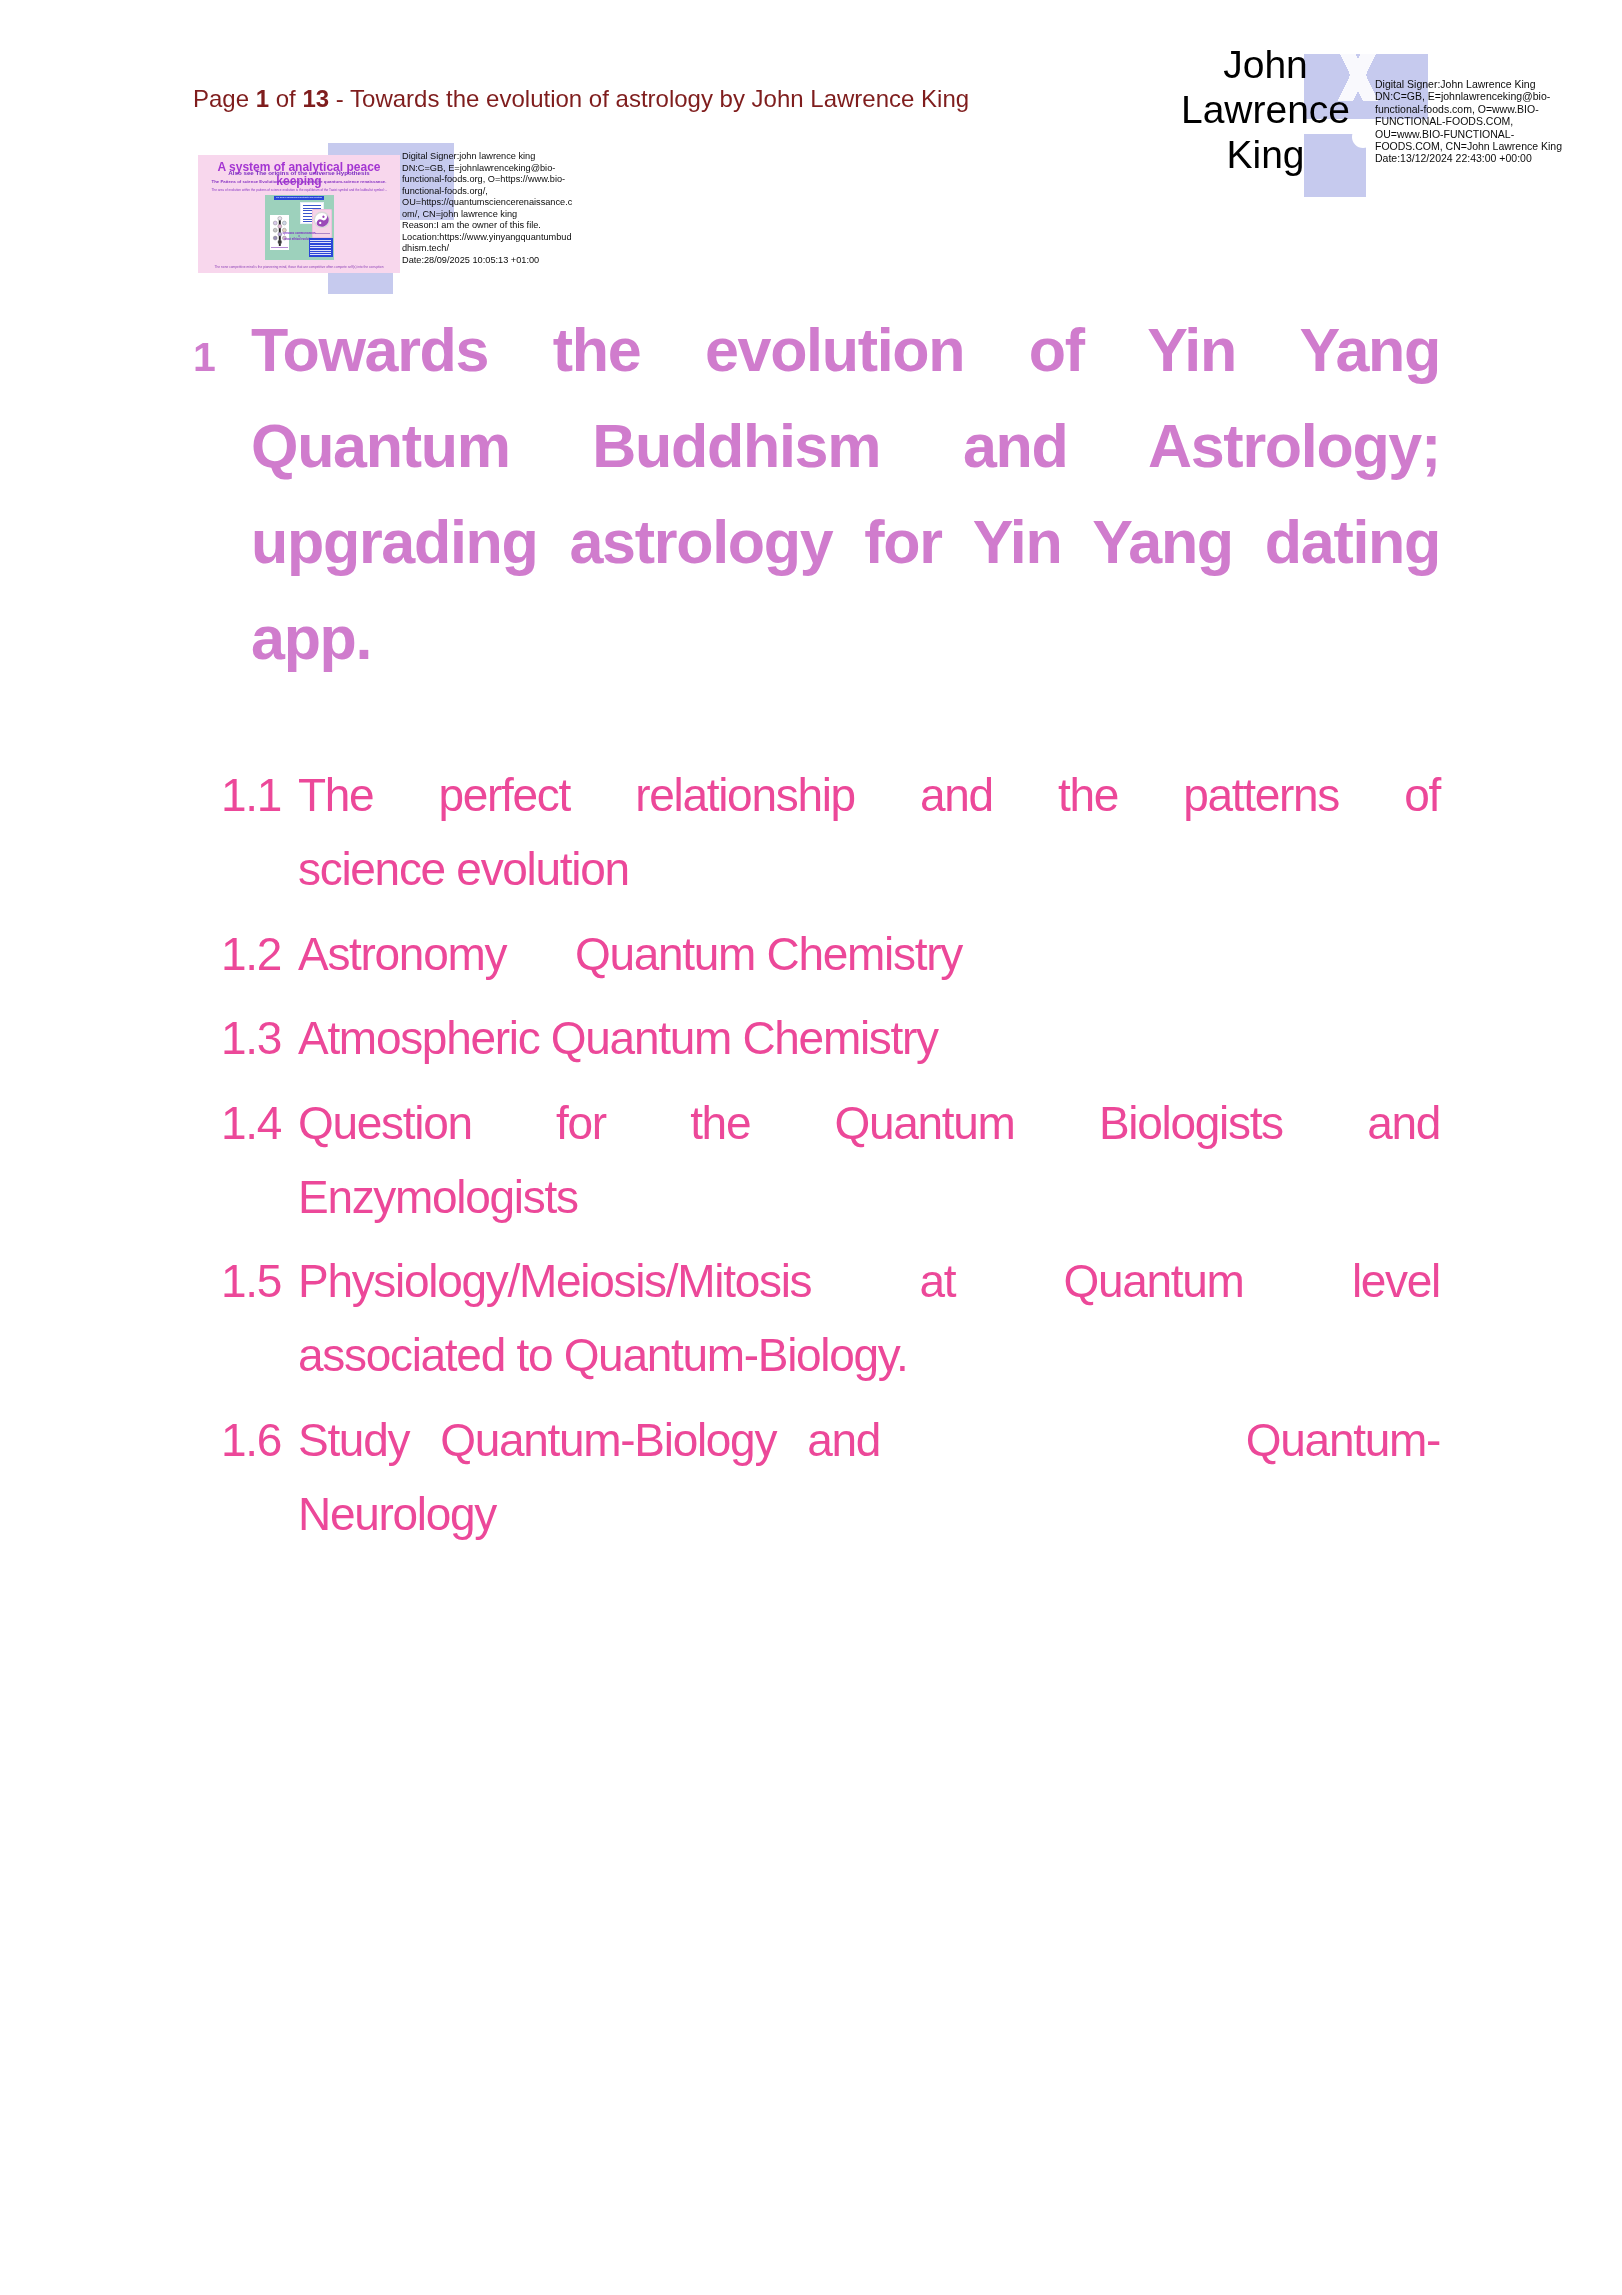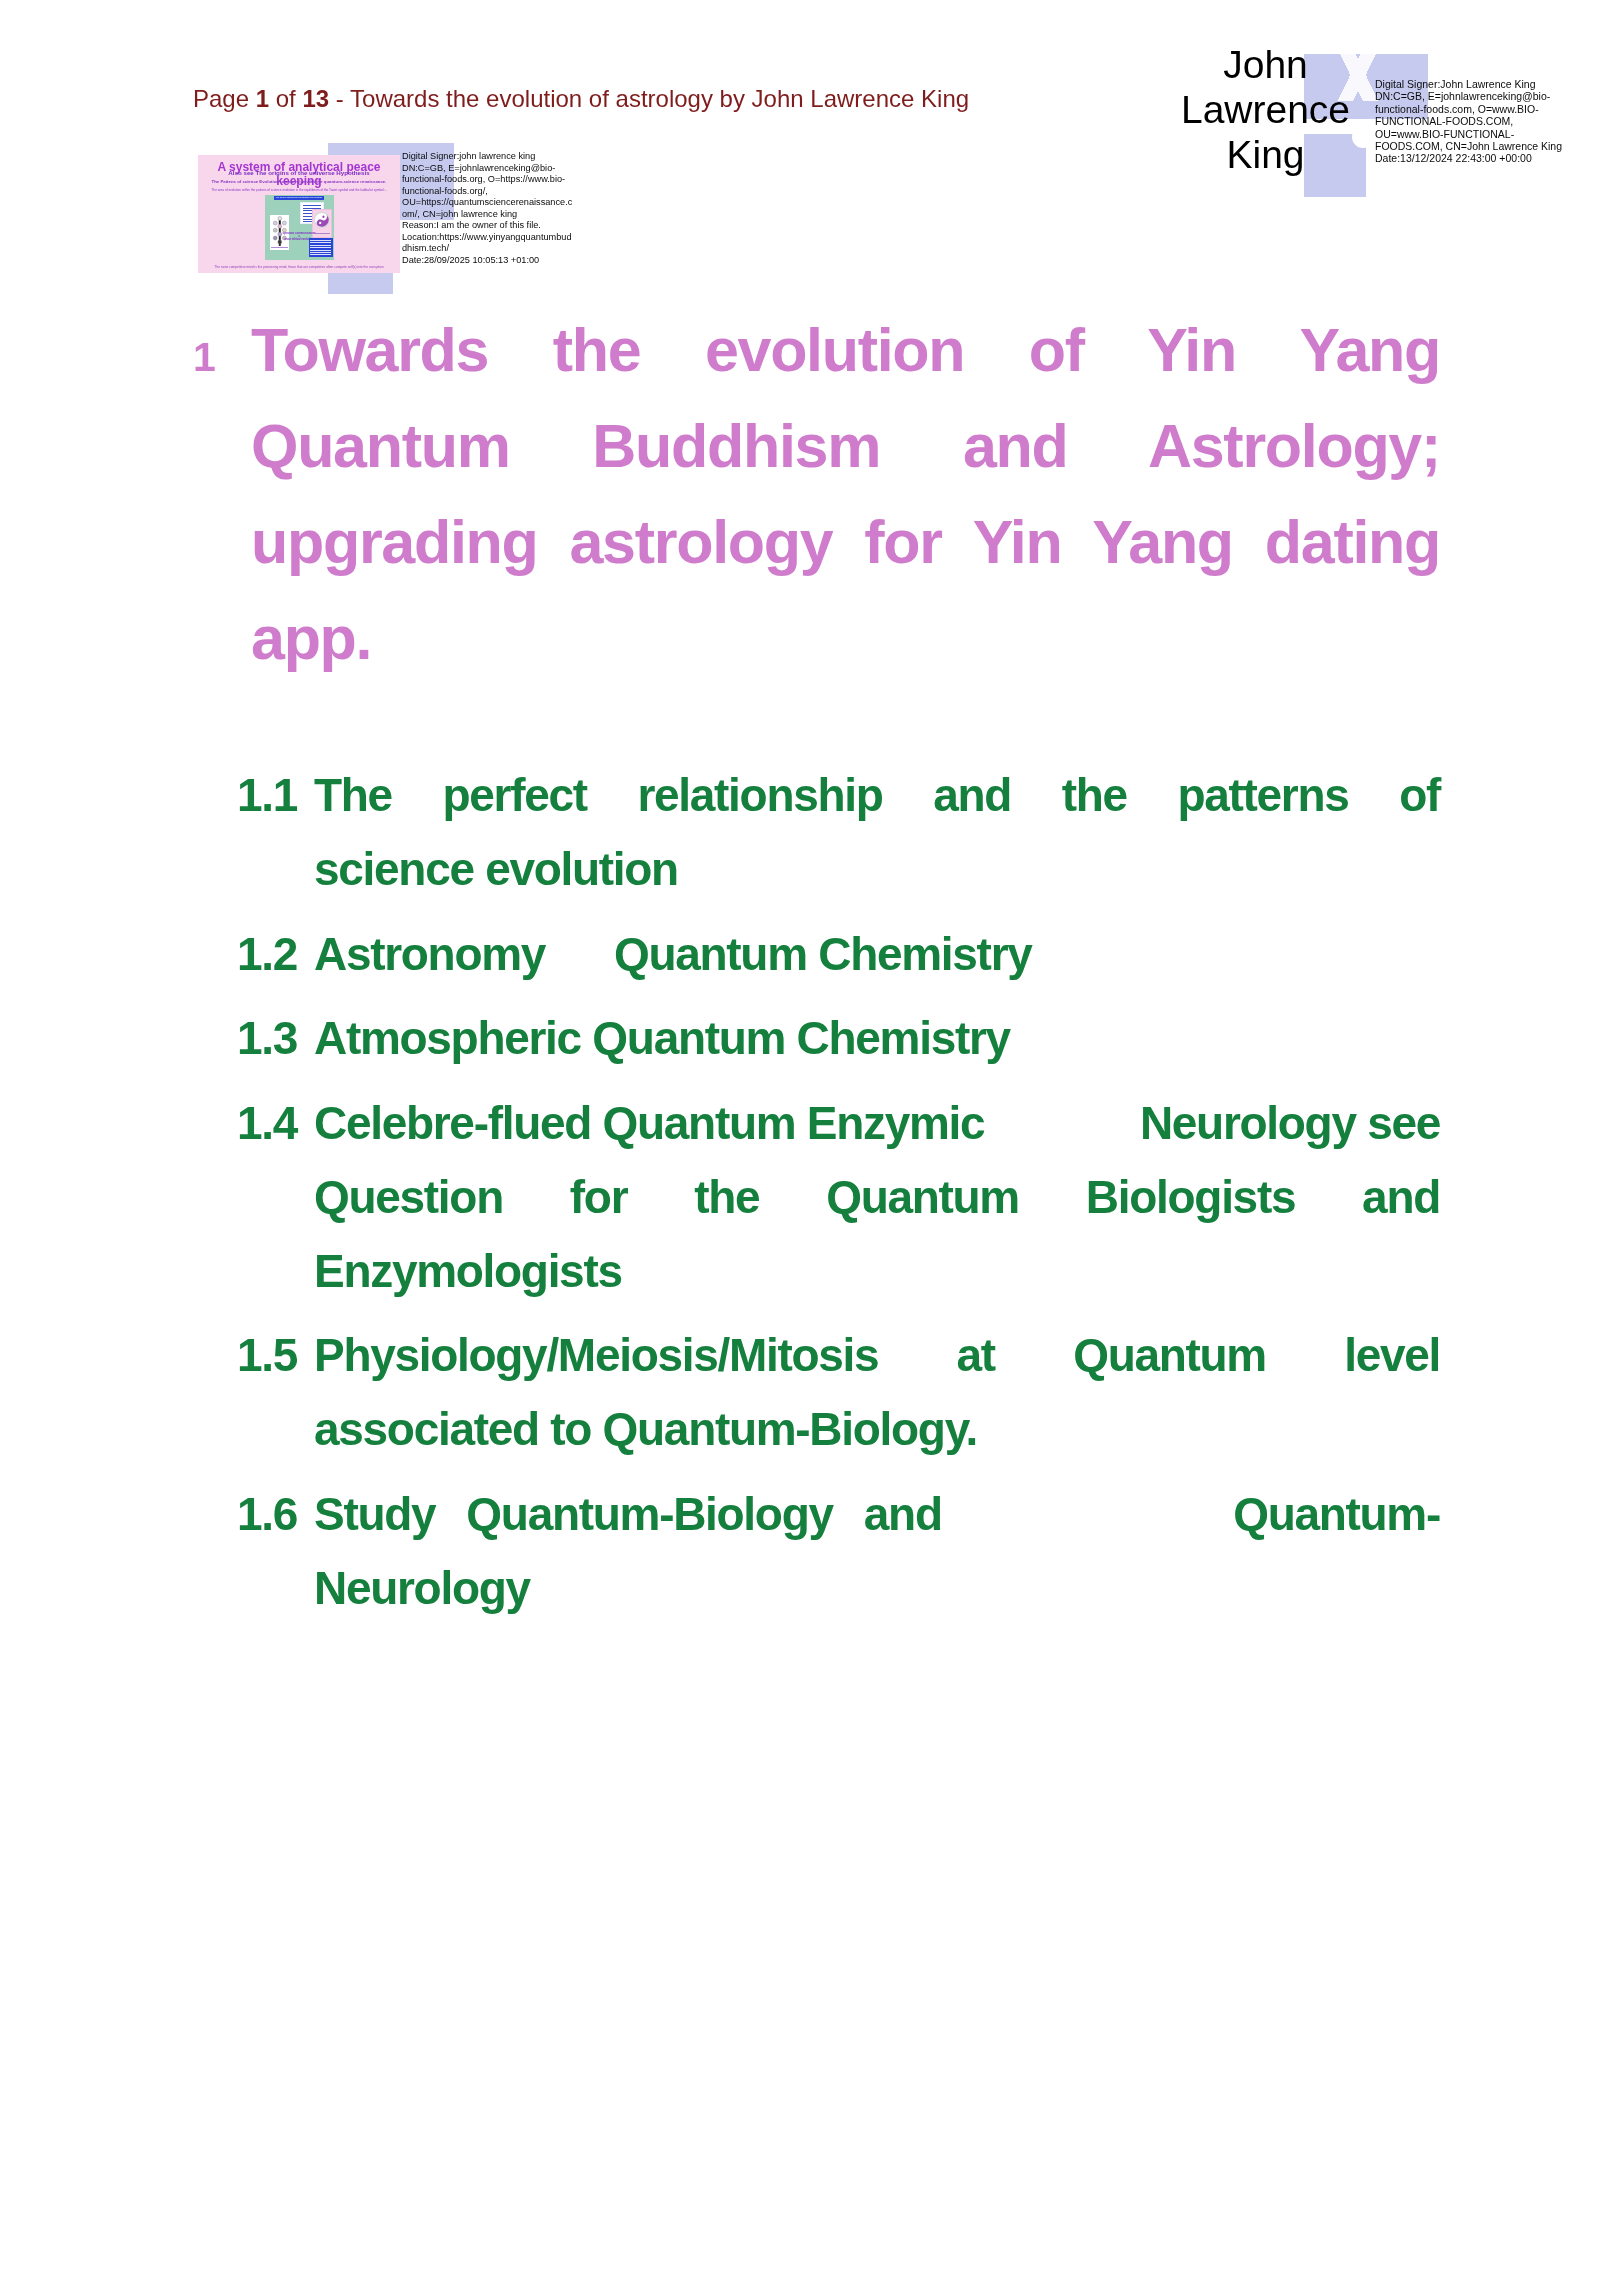--- a/index.html
+++ b/index.html
@@ -65,22 +65,22 @@
   
   .content{position:absolute;left:193px;width:1247px;top:302px;}
   .h1{display:grid;grid-template-columns:58px 1fr;align-items:baseline;
       color:#d07ccd;font-weight:700;letter-spacing:-1.3px;}
   .h1 .num{font-size:41px;line-height:96px;}
   .h1 .lines{font-size:61px;line-height:96px;}
   .jl{text-align:justify;text-align-last:justify;}
   .ll{text-align:left;}
   .split{display:flex;justify-content:space-between;}
   .h2list{margin-top:72px;}
-  .h2{display:grid;grid-template-columns:77px 1fr;align-items:baseline;margin-left:44px;margin-bottom:10.5px;
-      color:#15803d;font-weight:700;letter-spacing:-1.3px;font-size:46px;line-height:74px;}
+  .h2{display:grid;grid-template-columns:77px 1fr;align-items:baseline;margin-left:28px;margin-bottom:10.5px;
+      color:#ec4899;font-weight:400;letter-spacing:-1.3px;font-size:46px;line-height:74px;}
   .h2 .num{font-size:46px;}
   .wsp{word-spacing:19.6px;}
 </style>
 </head>
 <body>
 
 <div class="page">
 
   <div class="hdr"><span>Page</span> <b>1</b> <span>of</span> <b>13</b> <span>- Towards the evolution of astrology by John Lawrence King</span></div>
 
@@ -199,24 +199,20 @@
       <div class="h2">
         <span class="num">1.3</span>
         <div>
           <div class="ll">Atmospheric Quantum Chemistry</div>
         </div>
       </div>
 
       <div class="h2">
         <span class="num">1.4</span>
         <div>
-          <div class="split">
-            <span>Celebre-flued Quantum Enzymic</span>
-            <span>Neurology see</span>
-          </div>
           <div class="jl">Question for the Quantum Biologists and</div>
           <div class="ll">Enzymologists</div>
         </div>
       </div>
 
       <div class="h2">
         <span class="num">1.5</span>
         <div>
           <div class="jl">Physiology/Meiosis/Mitosis at Quantum level</div>
           <div class="ll">associated to Quantum-Biology.</div>

